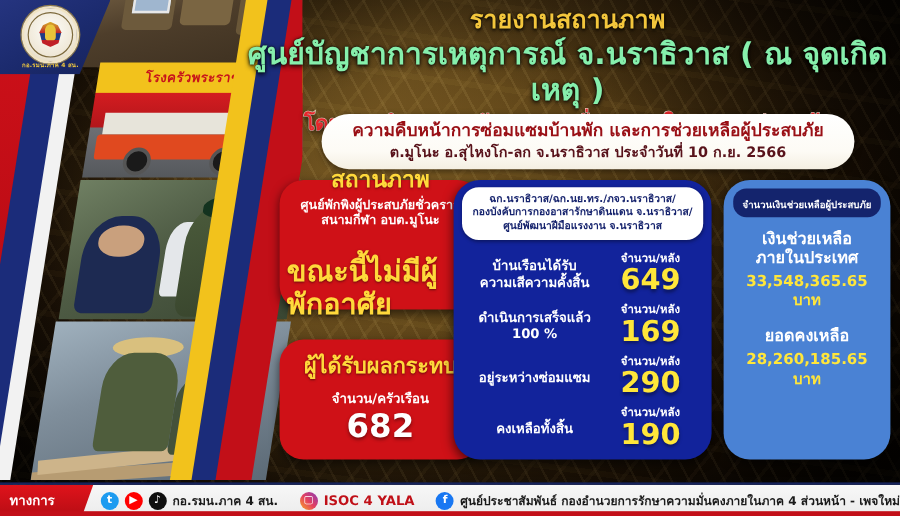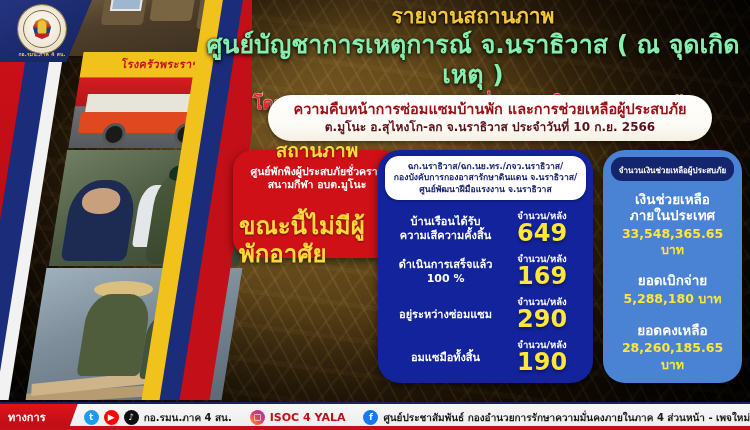--- a/index.html
+++ b/index.html
@@ -228,20 +228,25 @@
     <div class="s2">ต.มูโนะ อ.สุไหงโก-ลก จ.นราธิวาส ประจำวันที่ 10 ก.ย. 2566</div>
   </div>
 
   <div class="panel p-red1">
     <div class="r-title">สถานภาพ</div>
     <div class="r-sub">ศูนย์พักพิงผู้ประสบภัยชั่วคราว</div>
     <div class="r-sub" style="margin-top:0">สนามกีฬา อบต.มูโนะ</div>
     <div class="r-big">ขณะนี้ไม่มีผู้พักอาศัย</div>
   </div>
 
+  <div class="panel p-red2">
+    <div class="r2-title">ผู้ได้รับผลกระทบ</div>
+    <div class="r2-lbl">จำนวน/ครัวเรือน</div>
+    <div class="r2-num">682</div>
+  </div>
 
   <div class="panel p-blue">
     <div class="b-pill">
       <div>ฉก.นราธิวาส/ฉก.นย.ทร./ภจว.นราธิวาส/</div>
       <div>กองบังคับการกองอาสารักษาดินแดน จ.นราธิวาส/</div>
       <div>ศูนย์พัฒนาฝีมือแรงงาน จ.นราธิวาส</div>
     </div>
     <div class="b-rows">
 
       <div class="b-row">
@@ -271,21 +276,21 @@
           <div>อยู่ระหว่างซ่อมแซม</div>
         </div>
         <div class="b-val">
           <div class="b-unit">จำนวน/หลัง</div>
           <div class="b-num">290</div>
         </div>
       </div>
 
       <div class="b-row">
         <div class="b-label">
-          <div>อมแซมือทั้งสิ้น</div>
+          <div>คงเหลือทั้งสิ้น</div>
         </div>
         <div class="b-val">
           <div class="b-unit">จำนวน/หลัง</div>
           <div class="b-num">190</div>
         </div>
       </div>
 
     </div>
   </div>
 
@@ -293,24 +298,20 @@
     <div class="c-pill">
       <span>จำนวนเงินช่วยเหลือผู้ประสบภัย</span>
     </div>
 
     <div class="c-block">
       <div class="c-lbl">เงินช่วยเหลือ</div>
       <div class="c-lbl">ภายในประเทศ</div>
       <div class="c-amt">33,548,365.65 บาท</div>
     </div>
 
-    <div class="c-block m2">
-      <div class="c-lbl">ยอดเบิกจ่าย</div>
-      <div class="c-amt">5,288,180  บาท</div>
-    </div>
 
     <div class="c-block m3">
       <div class="c-lbl">ยอดคงเหลือ</div>
       <div class="c-amt">28,260,185.65 บาท</div>
     </div>
   </div>
 
   <div class="footer">
     <div class="foot-red">
       <span>ช่องทางการติดตาม</span>

